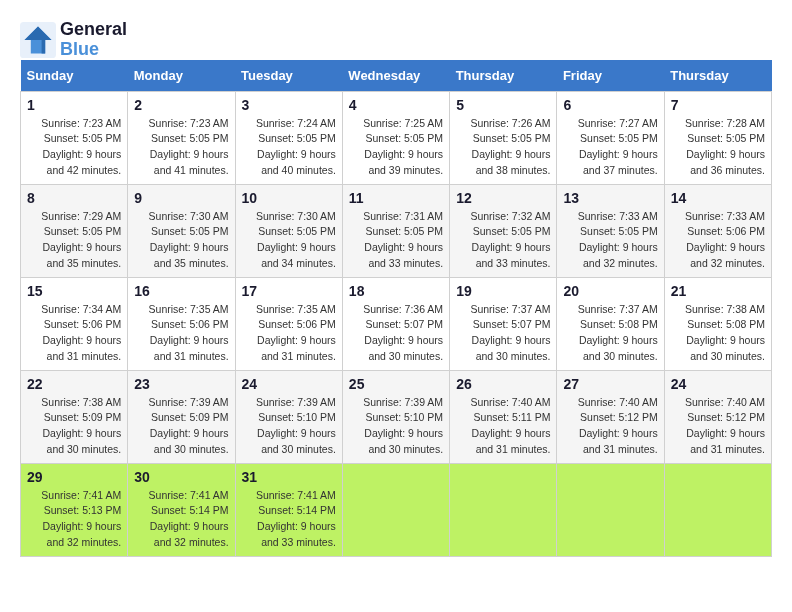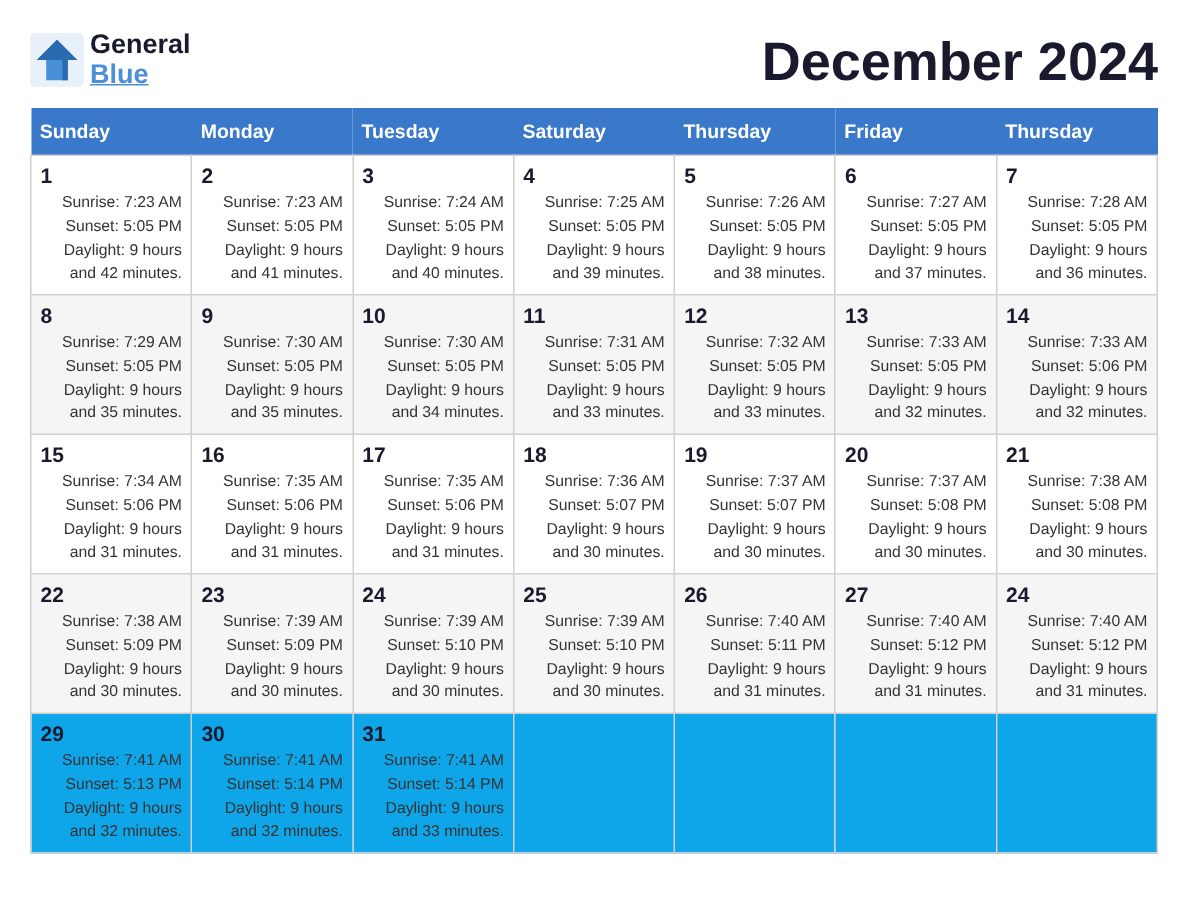--- a/index.html
+++ b/index.html
@@ -7,36 +7,34 @@
       font-family: Arial, sans-serif;
       background: #fff;
       width: 792px;
       min-height: 612px;
       padding: 20px;
     }
     .header-area {
       display: flex;
       justify-content: space-between;
       align-items: flex-start;
-      margin-bottom: 10px;
     }
     .logo {
       display: flex;
       align-items: center;
       gap: 4px;
     }
     .logo-text {
       font-size: 18px;
       font-weight: bold;
       color: #1a1a2e;
       line-height: 1.1;
     }
     .logo-text span {
       color: #4a90d9;
-      text-decoration: underline;
     }
     .logo-icon {
       width: 36px;
       height: 36px;
     }
     .title-area {
       text-align: right;
     }
     .month-title {
       font-size: 36px;
@@ -88,50 +86,49 @@
     .empty-cell {
       background: #f9f9f9;
     }
     .row-even td {
       background: #f2f2f2;
     }
     .row-odd td {
       background: #ffffff;
     }
     .last-row td {
-      background: #0ea5e9;
+      background: #bef264;
     }
   </style>
 </head>
 <body>
 
 <div class="header-area">
   <div class="logo">
     <svg class="logo-icon" viewBox="0 0 40 40">
       <rect x="0" y="0" width="40" height="40" rx="4" fill="#e8f0fa"></rect>
       <polygon points="20,5 35,20 28,20 28,35 12,35 12,20 5,20" fill="#4a90d9"></polygon>
       <polygon points="20,5 35,20 28,20 28,35 24,35 24,20 5,20" fill="#2a6ab0"></polygon>
     </svg>
     <div class="logo-text">
       <div>General</div>
       <div><span>Blue</span></div>
     </div>
   </div>
   <div class="title-area">
-    <div class="month-title">December 2024</div>
   </div>
 </div>
 
 <table class="calendar-table">
   <thead>
     <tr>
     <th>Sunday</th>
         <th>Monday</th>
         <th>Tuesday</th>
-        <th>Saturday</th>
+        <th>Wednesday</th>
         <th>Thursday</th>
         <th>Friday</th>
         <th>Thursday</th>
       </tr>
   </thead>
   <tbody id="calendar-body">
   <tr class="row-odd">
         <td>
           <span class="day-number">1</span>
           <div class="day-info">Sunrise: 7:23 AM<br>Sunset: 5:05 PM<br>Daylight: 9 hours and 42 minutes.</div>

